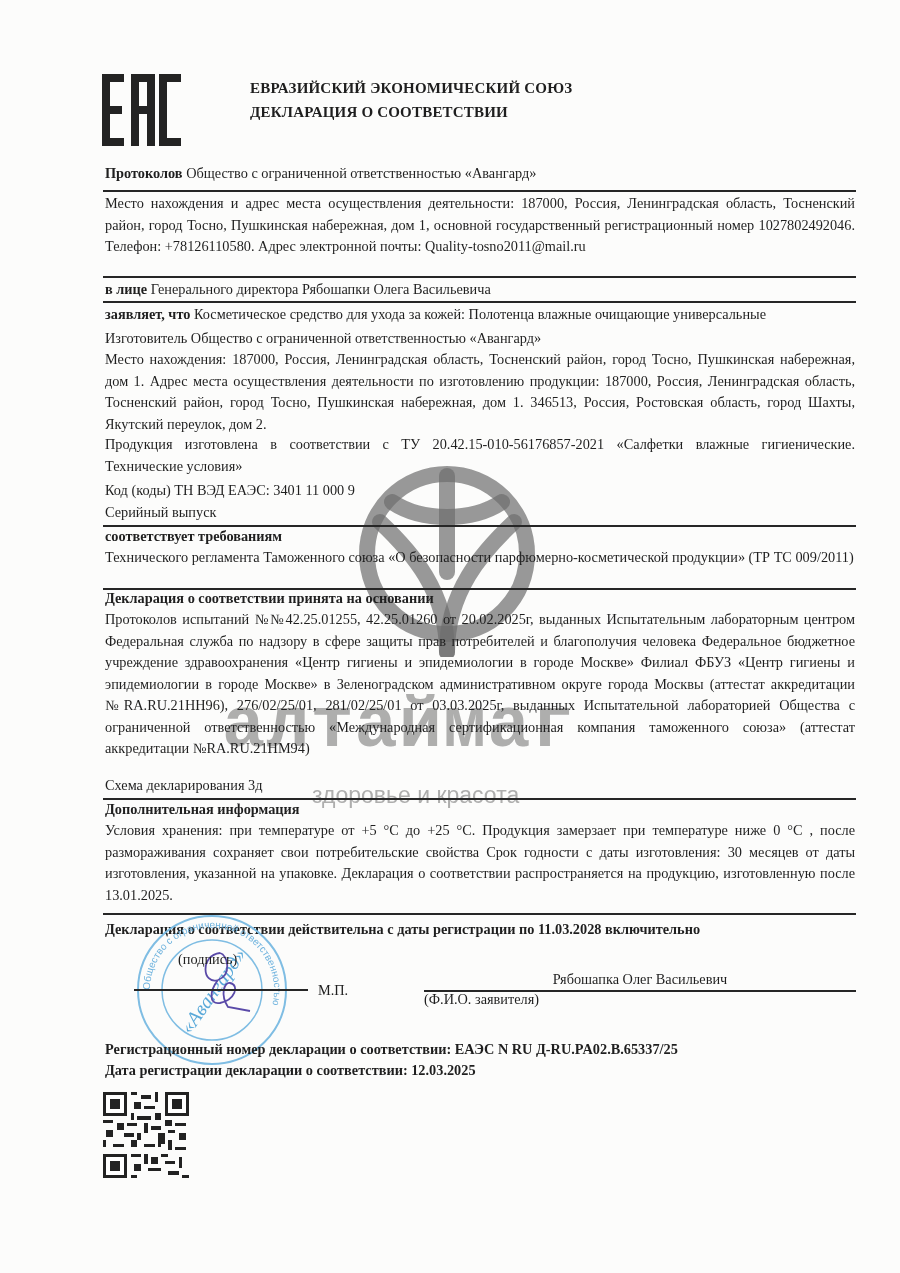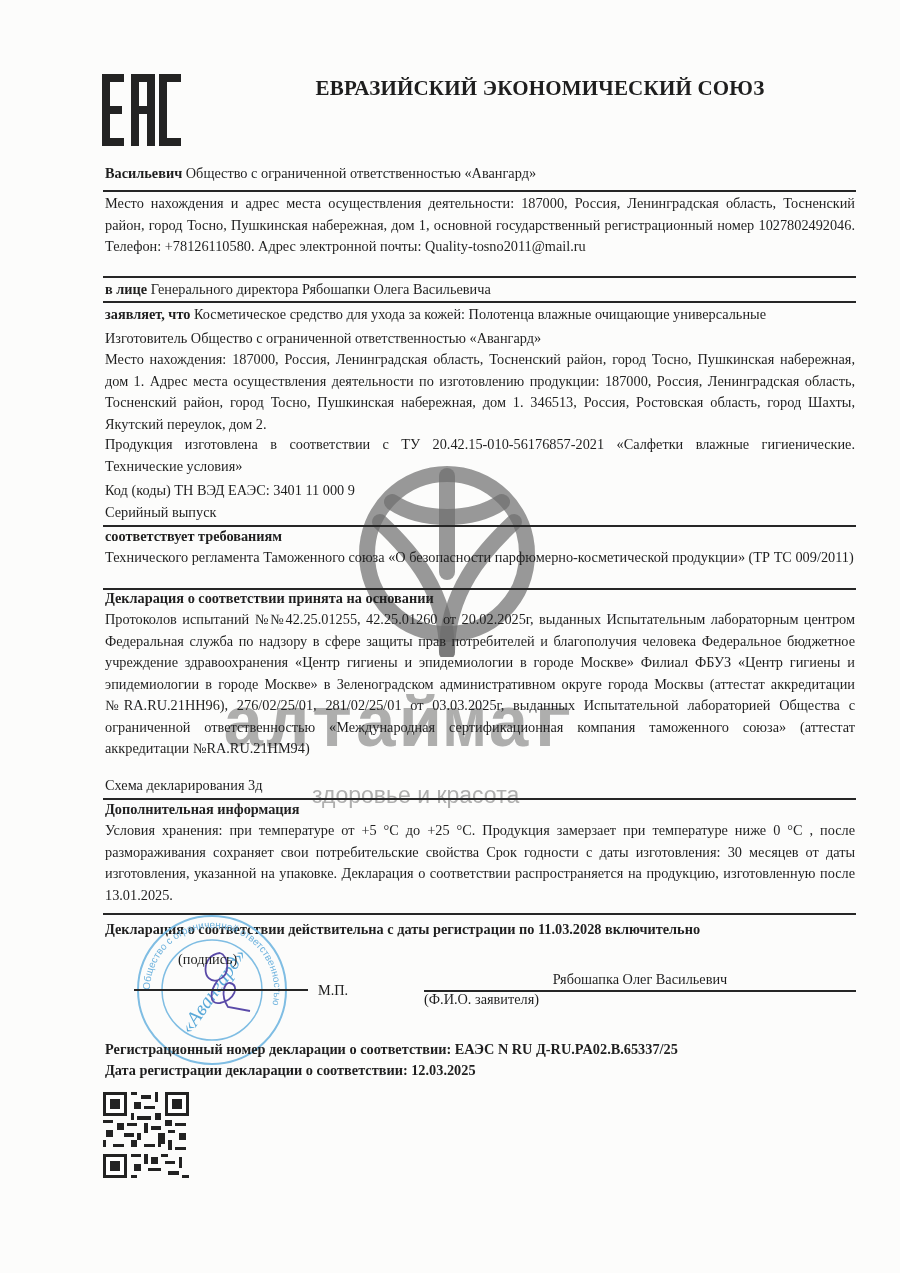--- a/index.html
+++ b/index.html
@@ -2,21 +2,21 @@
 <html><head>
 <meta charset="utf-8">
 <style>
   html, body { margin:0; padding:0; }
   body { width:900px; height:1273px; background:#fcfcfb; position:relative; overflow:hidden;
          font-family:"Liberation Serif","DejaVu Serif",serif; color:#1f1f1f; }
   .abs { position:absolute; }
   .eac { left:102px; top:74px; width:80px; height:72px; display:flex; gap:6px; }
   .eac .L { position:relative; width:24px; height:72px; }
   .eac .bar { position:absolute; background:#232323; }
-  .header { left:250px; top:76px; width:580px; text-align:center; font-weight:bold; font-size:21px; line-height:24px; letter-spacing:0.2px; color:#1e1e1e; }
+  .header { left:250px; top:76px; width:580px; text-align:left; font-weight:bold; font-size:15px; line-height:24px; letter-spacing:0.2px; color:#1e1e1e; }
   .rule { position:absolute; left:103px; width:753px; height:2px; background:#262626; }
   .txt { position:absolute; left:105px; width:750px; font-size:14.3px; line-height:21.5px; text-align:justify; }
   .b { font-weight:bold; }
   .watermark-logo { left:352px; top:462px; width:190px; height:195px; }
   .wm-text { left:222px; top:686px; font-family:Liberation Mono, monospace; font-weight:bold; font-size:72px; color:rgba(110,110,110,0.55); letter-spacing:1px; }
   .wm-sub { left:312px; top:782px; font-family:Liberation Sans, sans-serif; font-size:23px; color:rgba(110,110,110,0.55); }
   .stamp { left:134px; top:912px; width:156px; height:156px; }
   .sigline { position:absolute; height:1.5px; background:#262626; }
   .small { font-size:14.3px; }
   .qr { left:103px; top:1092px; width:86px; height:86px; }
@@ -39,36 +39,37 @@
   </div>
   <div class="L">
     <div class="bar" style="left:0;top:0;width:8px;height:72px"></div>
     <div class="bar" style="left:0;top:0;width:22px;height:8px"></div>
     <div class="bar" style="left:0;top:64px;width:22px;height:8px"></div>
   </div>
 </div>
 
 <div class="abs header">
   <div>ЕВРАЗИЙСКИЙ ЭКОНОМИЧЕСКИЙ СОЮЗ</div>
+  <div>ДЕКЛАРАЦИЯ О СООТВЕТСТВИИ</div>
 </div>
 
 <svg class="abs watermark-logo" viewBox="0 0 190 195">
   <g fill="none" stroke="rgba(110,110,110,0.7)" stroke-width="16" stroke-linecap="round">
     <circle cx="95" cy="92" r="80"></circle>
     <path d="M95 190 C95 130 60 90 28 60"></path>
     <path d="M95 190 C95 130 130 90 162 60"></path>
     <path d="M40 40 C70 60 120 60 150 40"></path>
     <path d="M95 14 C95 50 95 80 95 110"></path>
   </g>
 </svg>
 <div class="abs wm-text">алтаймаг</div>
 <div class="abs wm-sub">здоровье и красота</div>
 
 <div class="txt" style="top:163px">
-  <span class="b">Васильевич</span><span> Общество с ограниченной ответственностью «Авангард»</span>
+  <span class="b">Протоколов</span><span> Общество с ограниченной ответственностью «Авангард»</span>
 </div>
 <div class="rule" style="top:190px"></div>
 <div class="txt" style="top:193px">Место нахождения и адрес места осуществления деятельности: 187000, Россия, Ленинградская область, Тосненский район, город Тосно, Пушкинская набережная, дом 1, основной государственный регистрационный номер 1027802492046. Телефон: +78126110580. Адрес электронной почты: Quality-tosno2011@mail.ru</div>
 <div class="rule" style="top:276px"></div>
 <div class="txt" style="top:279px">
   <span class="b">в лице</span><span> Генерального директора Рябошапки Олега Васильевича</span>
 </div>
 <div class="rule" style="top:301px"></div>
 
 <div class="txt" style="top:304px">

